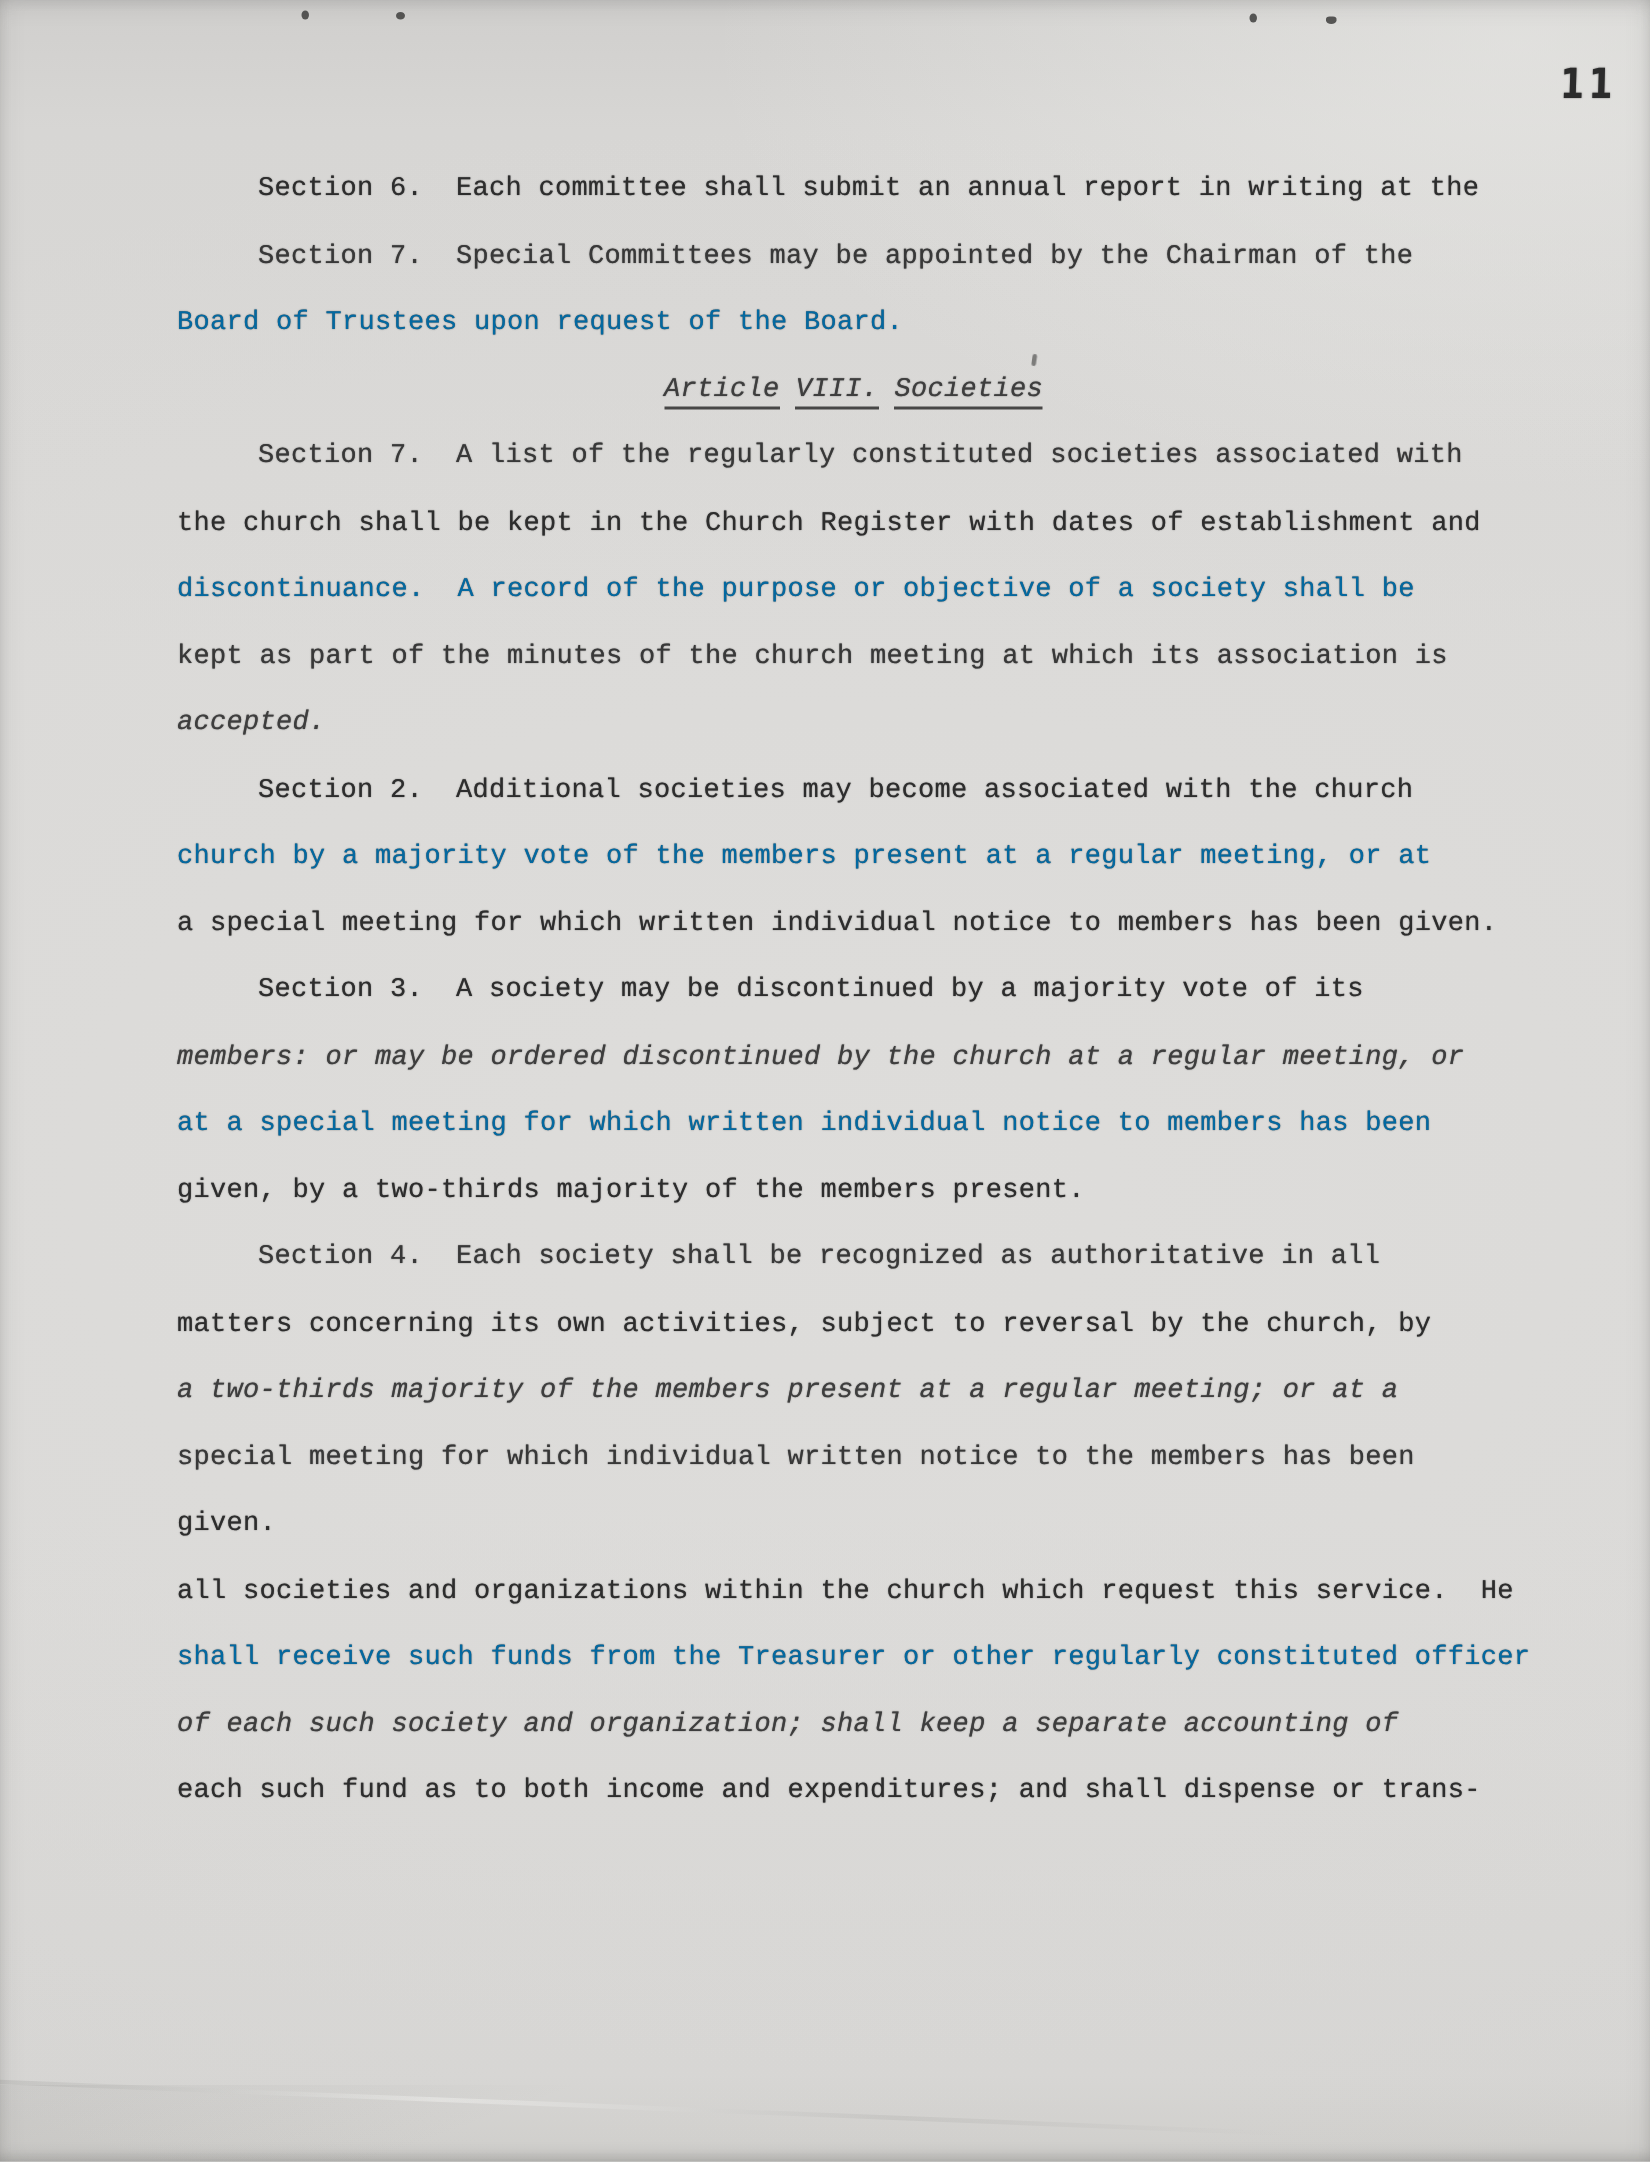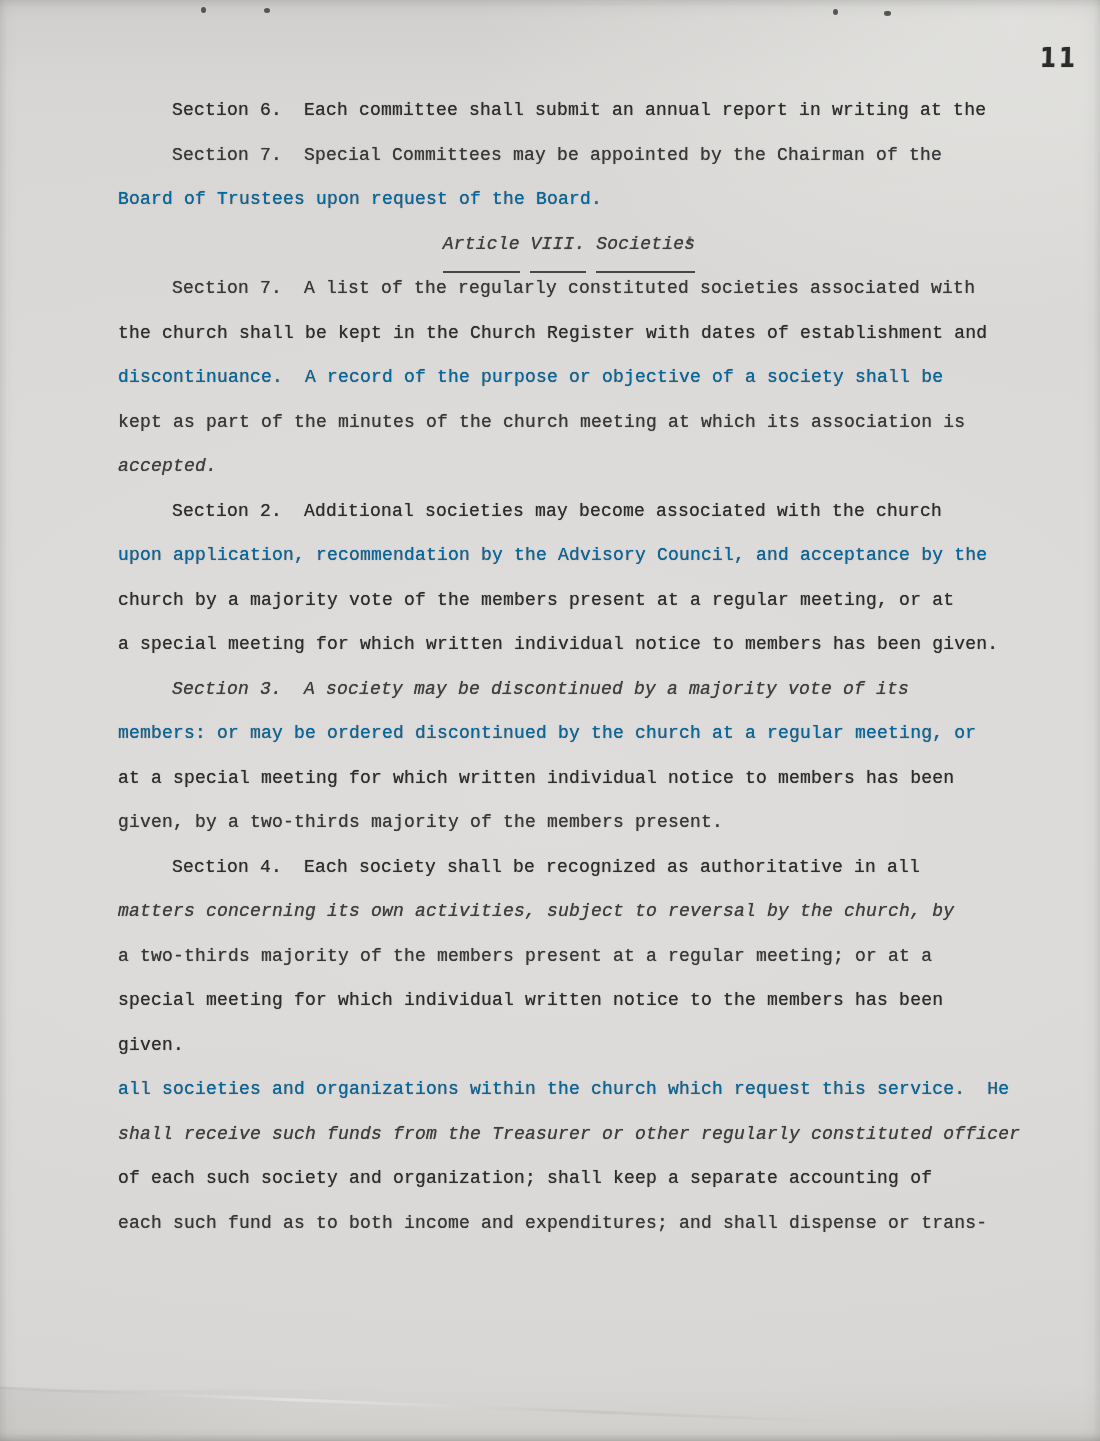--- a/index.html
+++ b/index.html
@@ -25,41 +25,41 @@
     pointer-events: none;
     box-shadow:
       inset 0 -7px 10px -5px rgba(95,95,92,0.38),
       inset 0 10px 16px -10px rgba(100,100,98,0.30),
       inset 10px 0 18px -12px rgba(110,110,108,0.22),
       inset -10px 0 18px -12px rgba(110,110,108,0.22);
   }
   .doc {
     position: absolute;
     left: 118px;
-    top: 88px;
+    top: 104px;
     width: 902px;
     font-size: 18px;
     line-height: 44.5px;
     color: #2d2d2d;
     text-shadow: 0 0 0.8px rgba(45,45,45,0.85);
     letter-spacing: 0.2px;
   }
   .line {
     white-space: pre;
     height: 44.5px;
   }
   
   .line:nth-child(3n+2) { color: #383838; }
   .line:nth-child(4n+3) { color: #0369a1; filter: blur(0.2px); }
   .line:nth-child(5n+4) { color: #3e3e3e; font-style: italic; }
   .indent { padding-left: 5ch; }
   .heading { text-align: center; }
   .heading .u {
     border-bottom: 2px solid rgba(45,45,45,0.85);
-    padding-bottom: 17px;
+    padding-bottom: 1px;
   }
   .heading .u + .u { margin-left: 1ch; }
   .page-number {
     position: absolute;
     left: 1040px;
     top: 44px;
     font-family: "DejaVu Sans", sans-serif;
     font-size: 23px;
     font-weight: bold;
     color: #2b2b2b;
@@ -127,21 +127,20 @@
 
   <div class="line heading"><span class="u">Article</span><span class="u">VIII.</span><span class="u">Societies</span></div>
 
   <div class="line indent">Section 7.  A list of the regularly constituted societies associated with</div>
   <div class="line">the church shall be kept in the Church Register with dates of establishment and</div>
   <div class="line">discontinuance.  A record of the purpose or objective of a society shall be</div>
   <div class="line">kept as part of the minutes of the church meeting at which its association is</div>
   <div class="line">accepted.</div>
 
   <div class="line indent">Section 2.  Additional societies may become associated with the church</div>
-  <div class="line">upon application, recommendation by the Advisory Council, and acceptance by the</div>
   <div class="line">church by a majority vote of the members present at a regular meeting, or at</div>
   <div class="line">a special meeting for which written individual notice to members has been given.</div>
 
   <div class="line indent">Section 3.  A society may be discontinued by a majority vote of its</div>
   <div class="line">members: or may be ordered discontinued by the church at a regular meeting, or</div>
   <div class="line">at a special meeting for which written individual notice to members has been</div>
   <div class="line">given, by a two-thirds majority of the members present.</div>
 
   <div class="line indent">Section 4.  Each society shall be recognized as authoritative in all</div>
   <div class="line">matters concerning its own activities, subject to reversal by the church, by</div>

